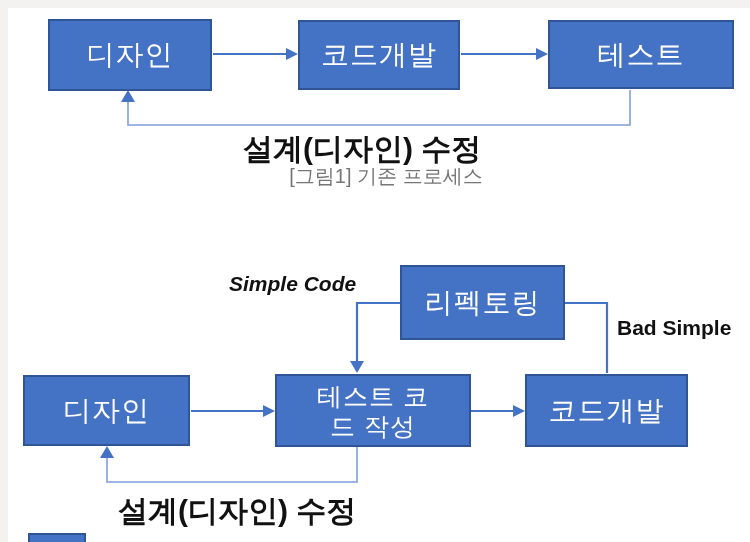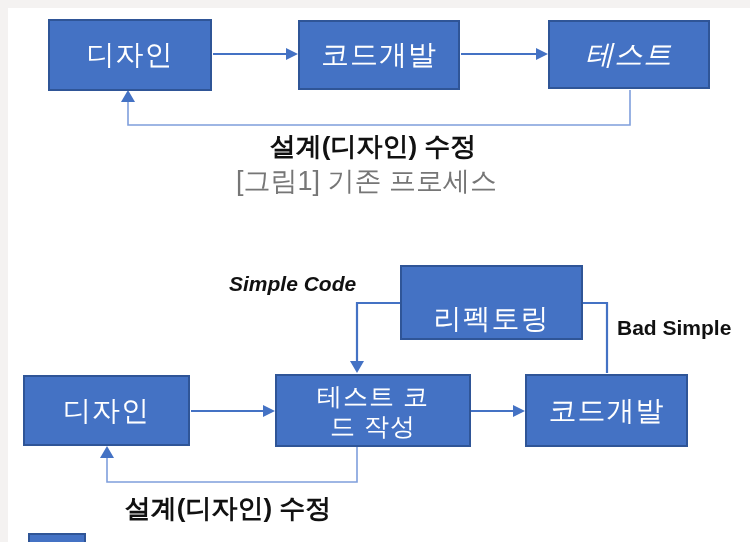--- a/index.html
+++ b/index.html
@@ -36,27 +36,27 @@
     font-size:28px;
     letter-spacing:1px;
   }
   .node.twoline{font-size:25px;line-height:30px;}
   .lbl{
     position:absolute;
     font-weight:700;
     color:var(--label-text);
     white-space:nowrap;
   }
-  .loop-label{font-size:26px;text-align:center;}
+  .loop-label{font-size:30px;text-align:left;}
   .eng-label{font-size:21px;}
   .caption{
     position:absolute;
     color:var(--caption-text);
-    font-size:27px;
-    text-align:left;
+    font-size:20px;
+    text-align:center;
     white-space:nowrap;
     font-weight:400;
   }
   svg.wires{position:absolute;left:0;top:0;pointer-events:none;}
   .wire{stroke:var(--connector);stroke-width:2.2;fill:none;}
   .wire.thin{stroke:var(--loop);stroke-width:1.6;}
   .head{fill:var(--connector);stroke:none;}
   .sliver{
     position:absolute;
     background:var(--box-fill);
@@ -93,29 +93,29 @@
     <polyline class="wire thin" points="357,447 357,482 107,482 107,456"></polyline>
     <polygon class="head" points="107,446 100,458 114,458"></polygon>
   </svg>
 
   <div class="node" style="left:40px;top:11px;width:164px;height:72px;">
     <span>디자인</span>
   </div>
   <div class="node" style="left:290px;top:12px;width:162px;height:70px;">
     <span>코드개발</span>
   </div>
-  <div class="node" style="left:540px;top:12px;width:162px;height:69px;font-style:italic;">
+  <div class="node" style="left:540px;top:12px;width:186px;height:69px;">
     <span>테스트</span>
   </div>
 
   <div class="lbl loop-label" style="left:235px;top:121px;width:260px;">설계(디자인) 수정</div>
 
   <div class="caption" style="left:228px;top:155px;width:300px;">[그림1] 기존 프로세스</div>
 
-  <div class="node" style="left:392px;top:257px;width:183px;height:75px;align-items:flex-end;">
+  <div class="node" style="left:392px;top:257px;width:165px;height:75px;">
     <span>리펙토링</span>
   </div>
 
   <div class="lbl eng-label" style="left:221px;top:264px;font-style:italic;">Simple Code</div>
 
   <div class="lbl eng-label" style="left:609px;top:308px;">Bad Simple</div>
 
   <div class="node" style="left:15px;top:367px;width:167px;height:71px;">
     <span>디자인</span>
   </div>

